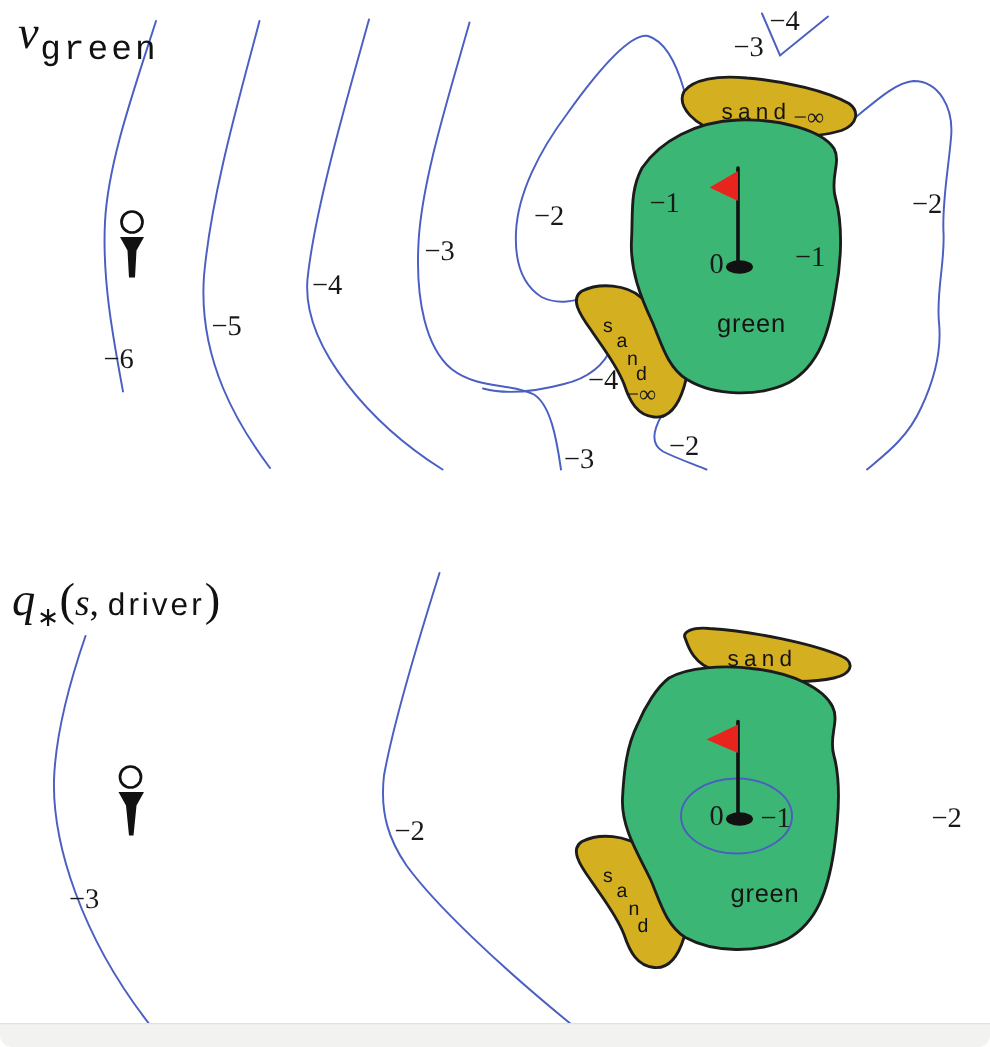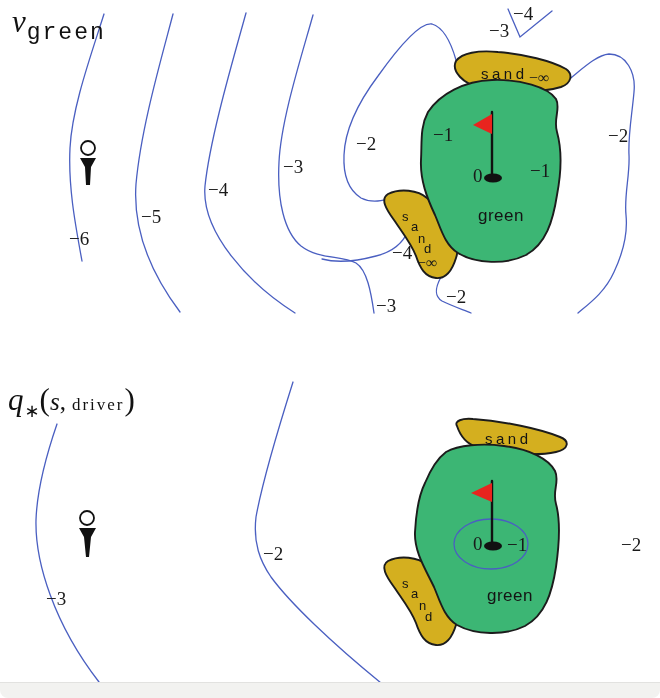--- a/index.html
+++ b/index.html
@@ -32,21 +32,21 @@
   
   .title{position:absolute;display:inline-flex;align-items:baseline;color:#111;white-space:nowrap;}
   .title-top{left:12px;top:6px;}
   .title-bottom{left:8px;top:384px;}
   .mvar{font-family:"Liberation Serif",serif;font-style:italic;font-size:31px;line-height:1;}
   .mvar-s{font-family:"Liberation Serif",serif;font-style:italic;font-size:25px;line-height:1;}
   .msub-mono{font-family:"Liberation Mono",monospace;font-size:23px;letter-spacing:2px;line-height:1;position:relative;top:7px;margin-left:1px;}
   .msub-star{font-family:"Liberation Serif",serif;font-size:18px;line-height:1;position:relative;top:7px;margin-left:1px;}
   .mparen{font-family:"Liberation Serif",serif;font-size:31px;font-weight:400;line-height:1;}
   .mcomma{font-family:"Liberation Serif",serif;font-size:25px;line-height:1;margin-right:6px;}
-  .mmono{font-family:Liberation Serif, serif;font-size:17px;letter-spacing:2px;line-height:1;}
+  .mmono{font-family:Liberation Sans, sans-serif;font-size:21px;letter-spacing:2px;line-height:1;}
 
   
   .bottom-strip{position:absolute;left:0;right:0;bottom:0;height:15px;
     background:#f2f2f0;border-top:1px solid #e2e2e0;border-radius:0 0 8px 8px;}
 </style>
 </head>
 <body>
 
 <div class="stage">
 

